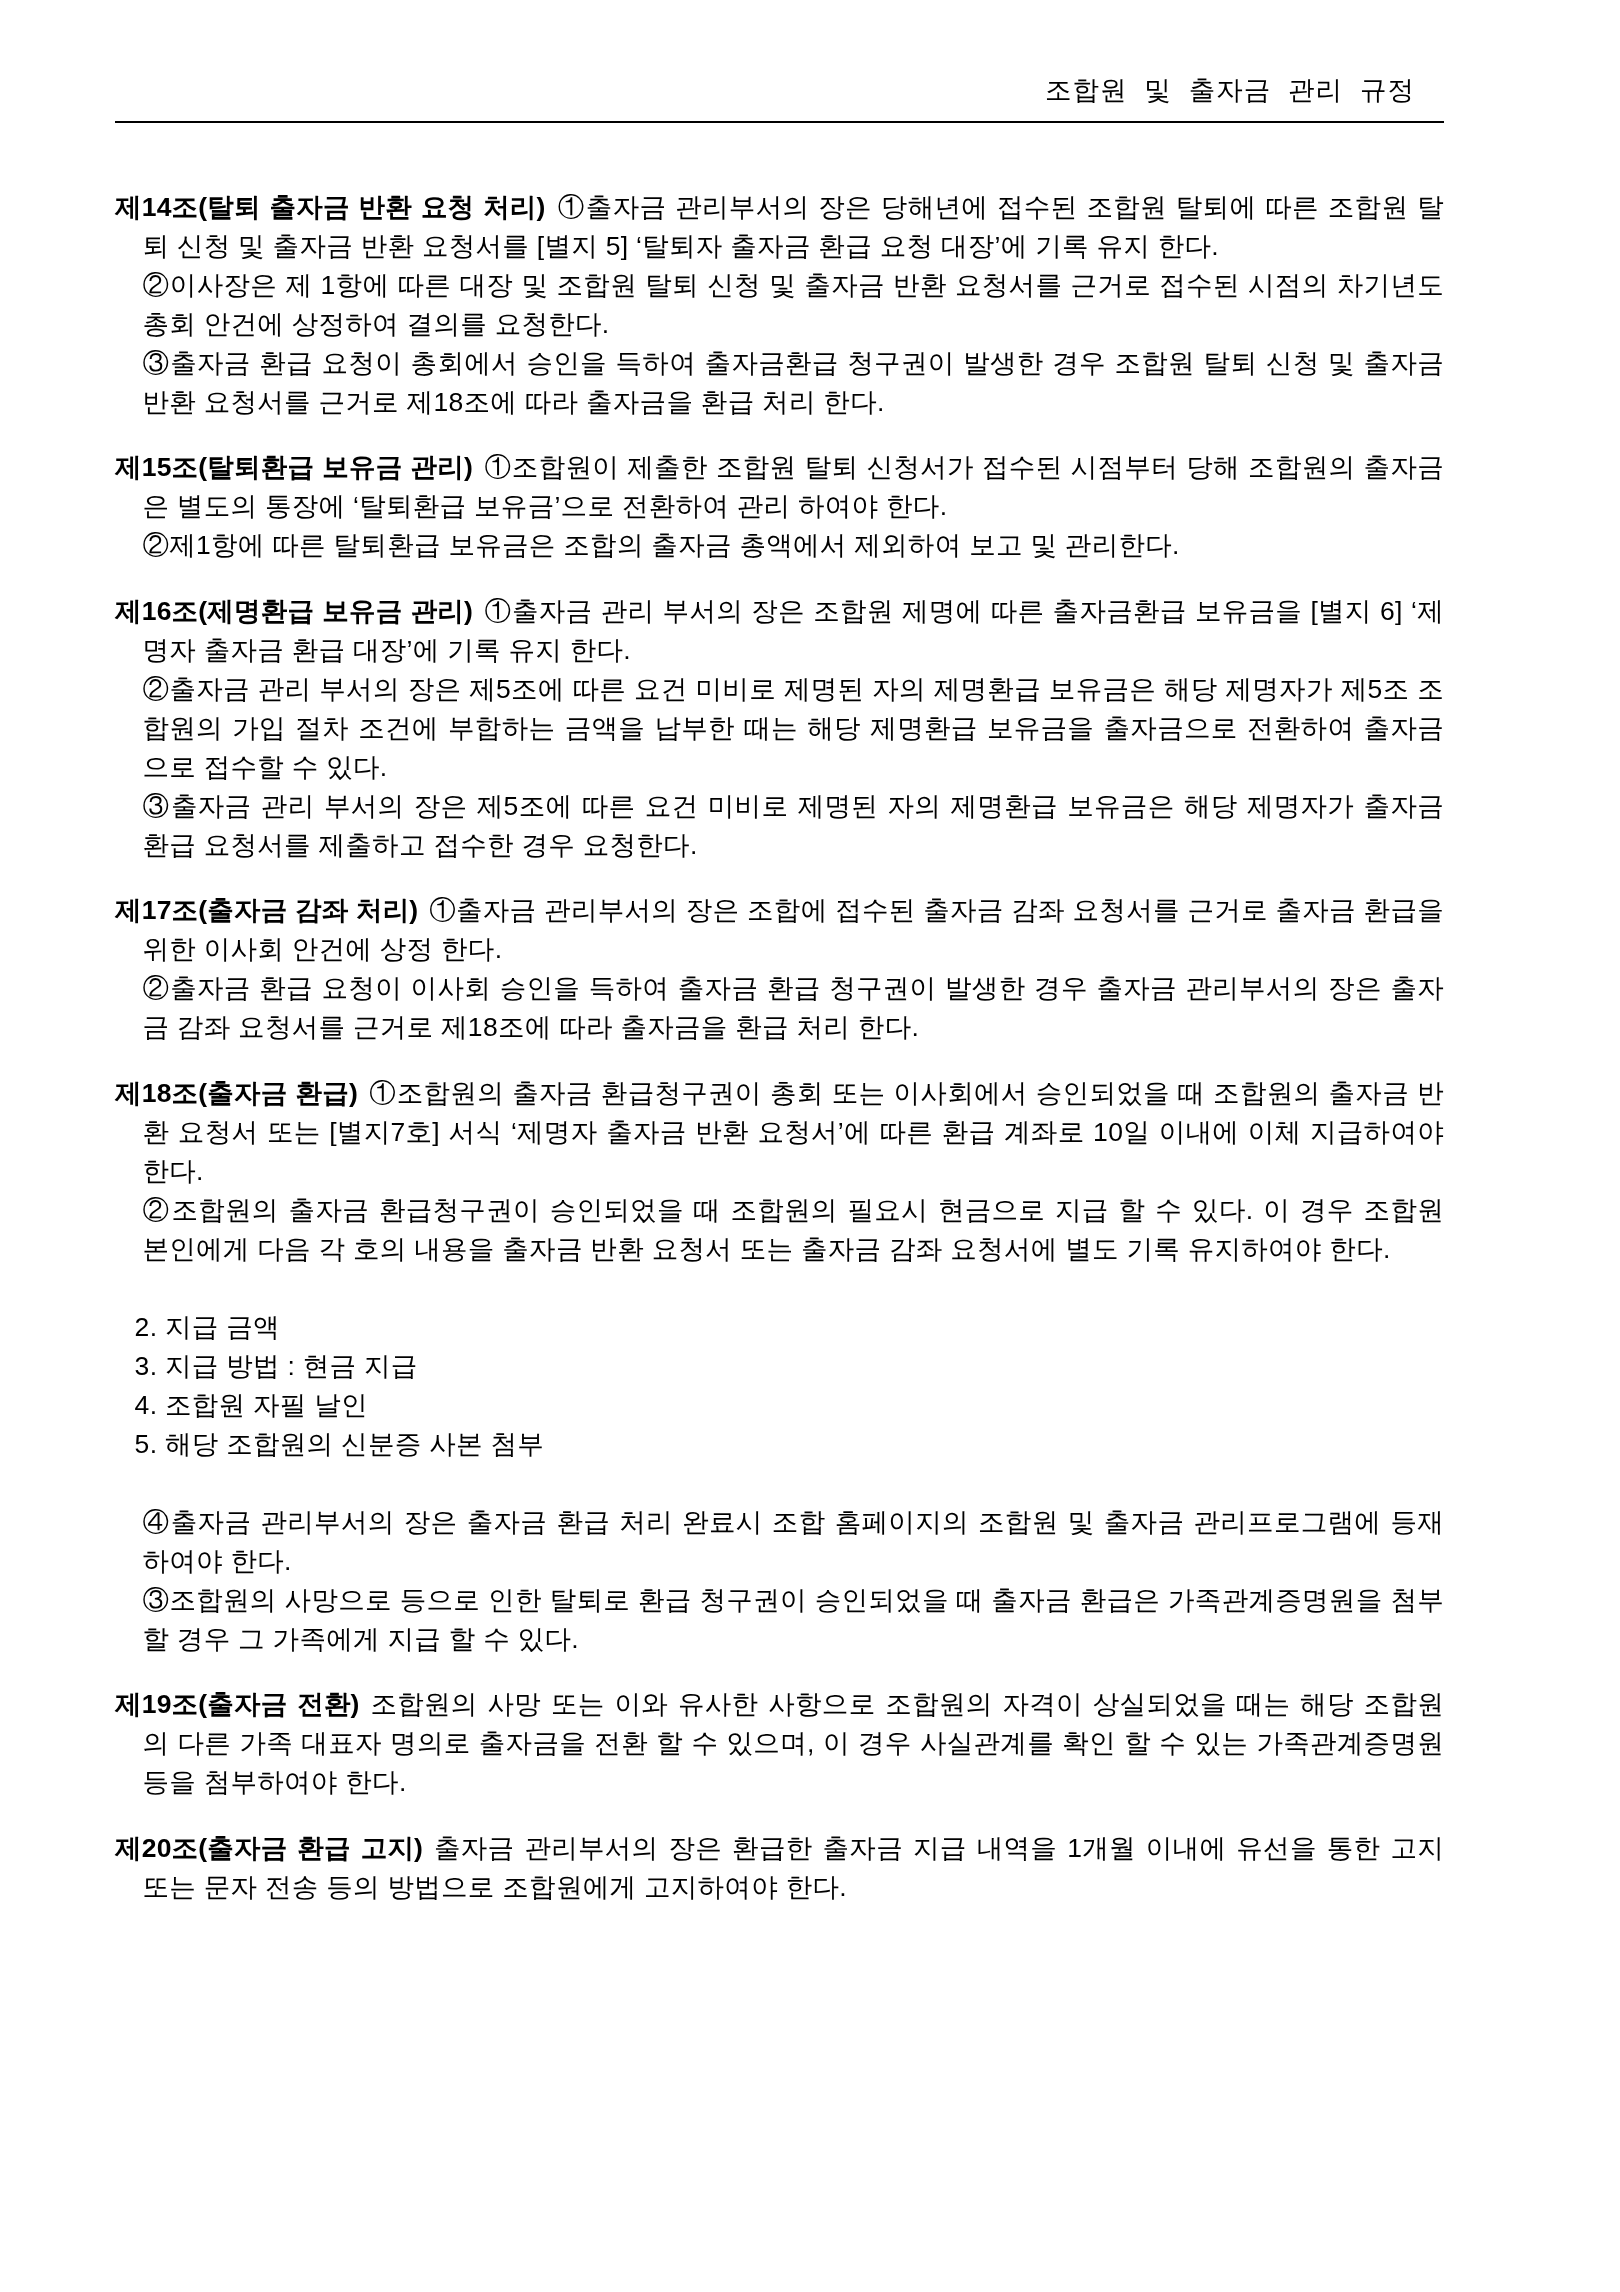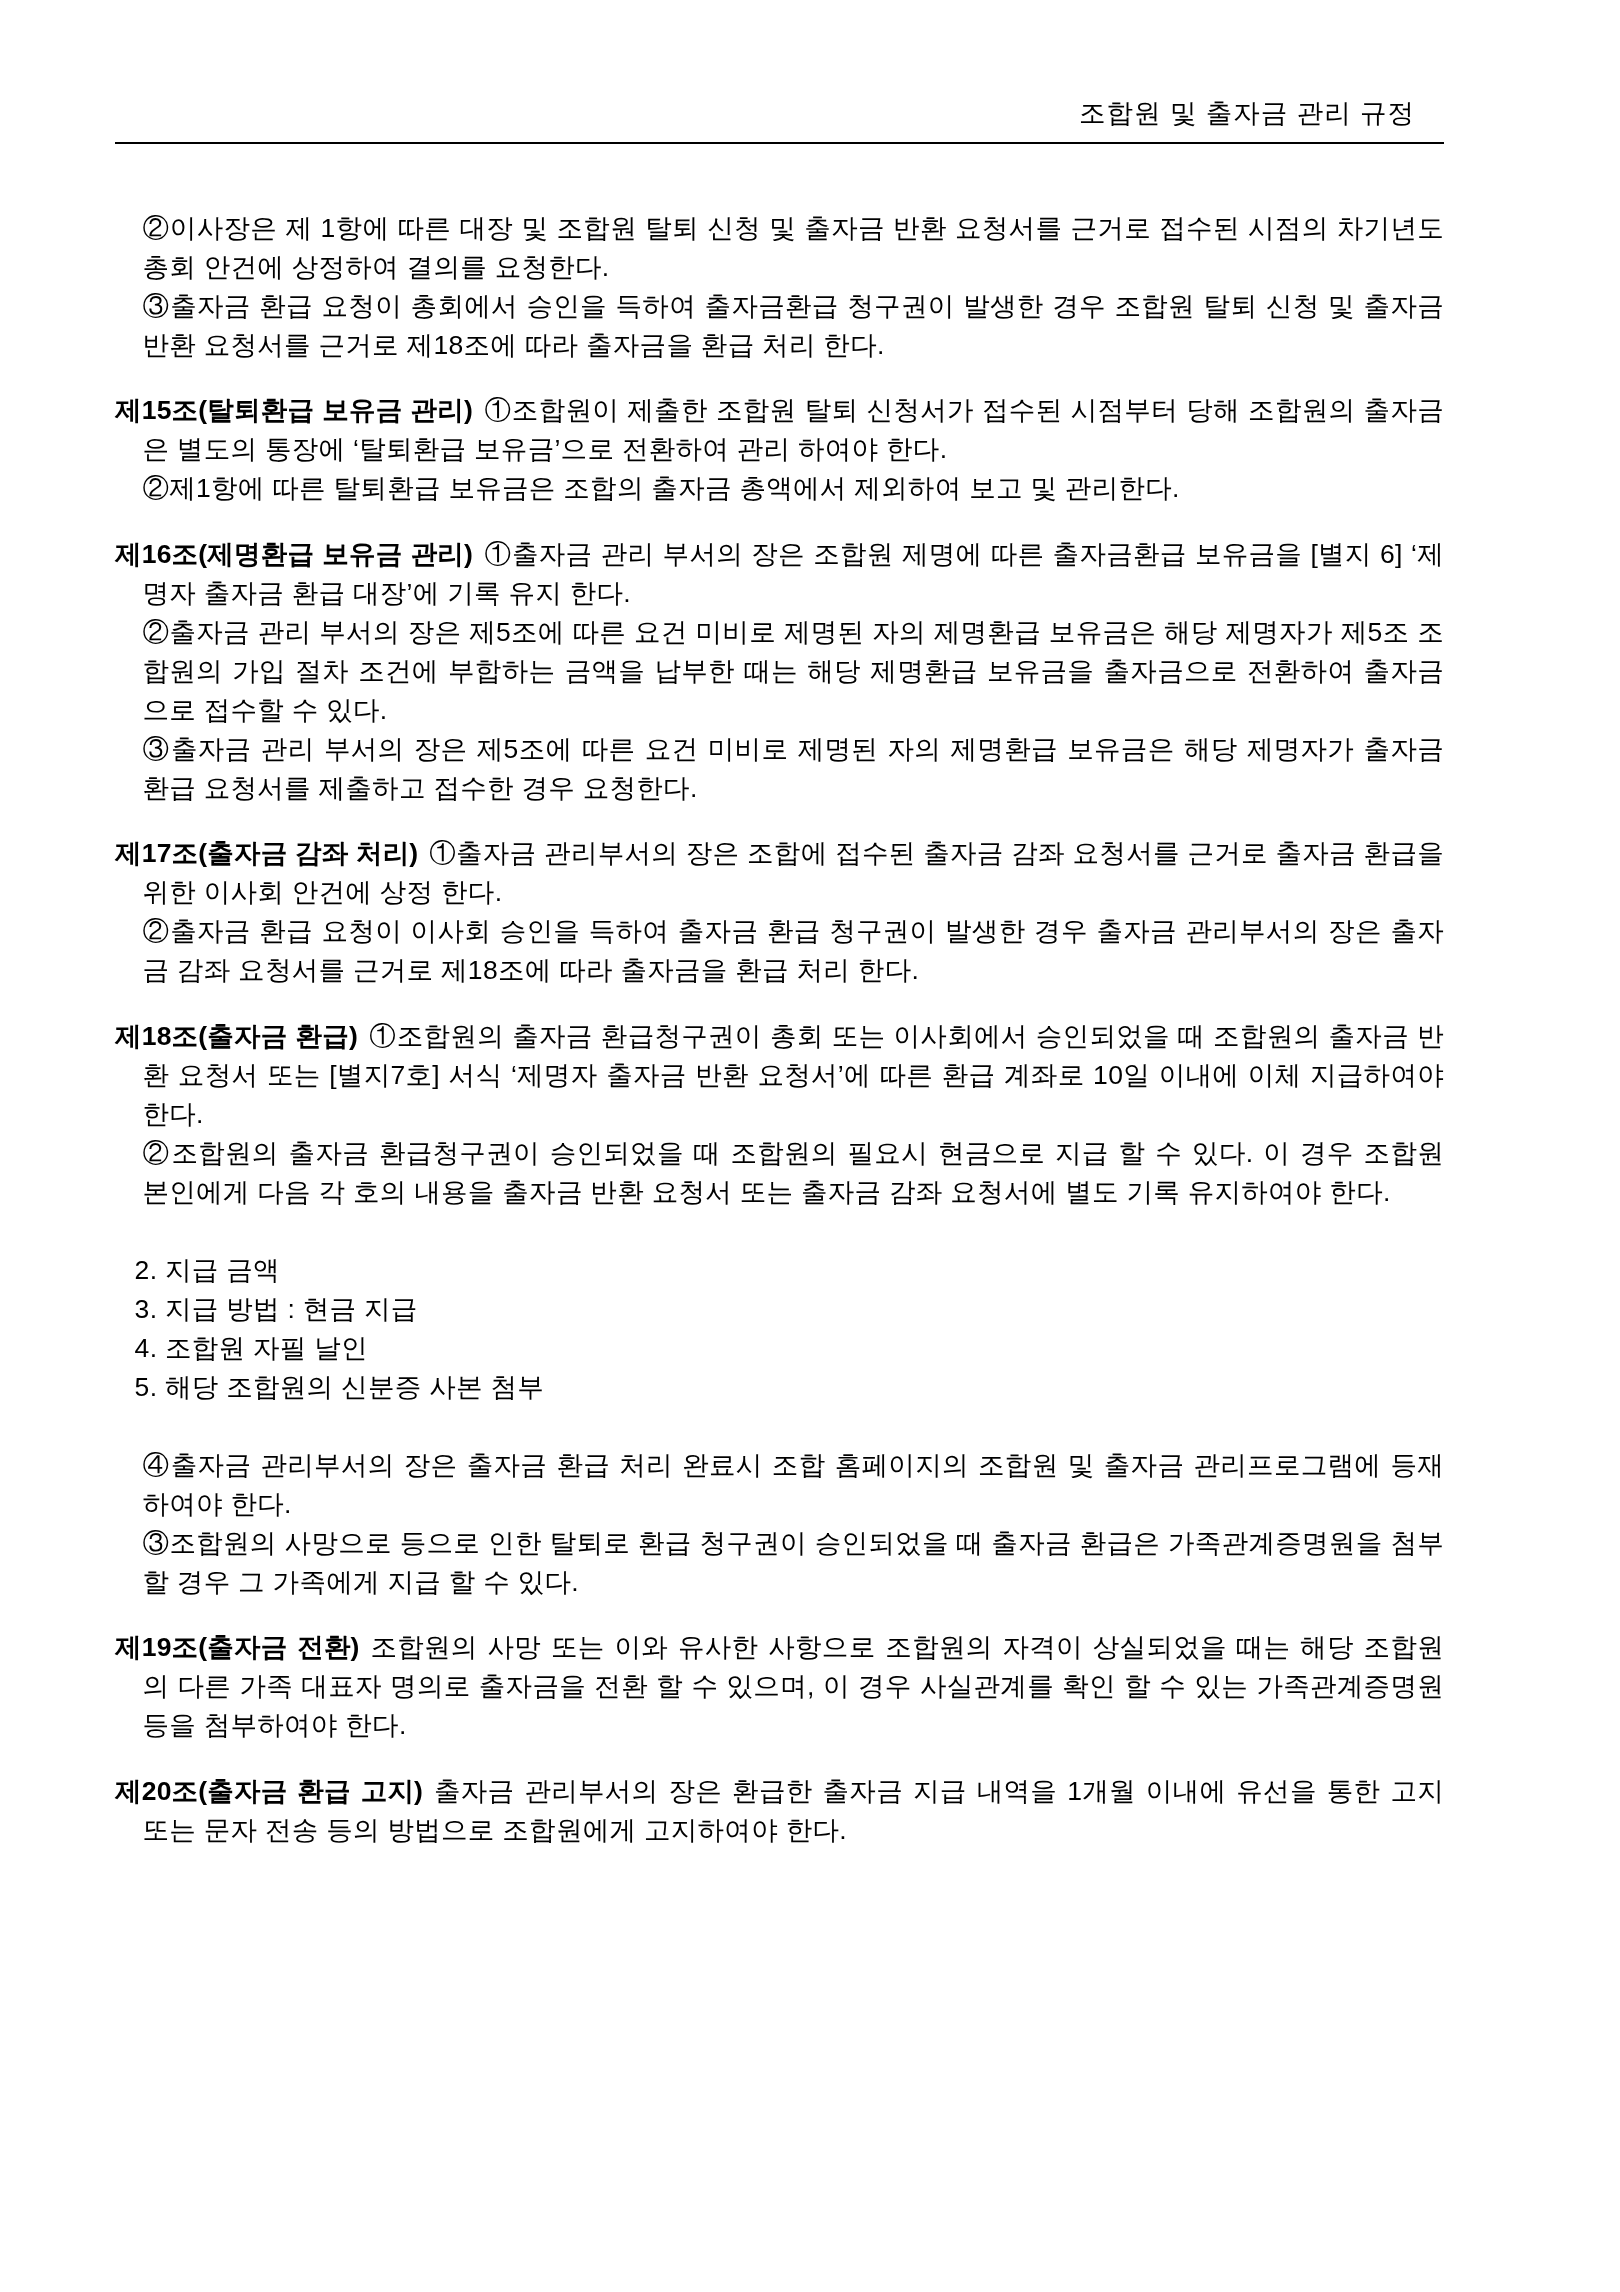--- a/index.html
+++ b/index.html
@@ -11,21 +11,21 @@
     font-family: "Liberation Sans", sans-serif;
     color: #000000;
     overflow: hidden;
   }
   .content {
     position: absolute;
     left: 115px;
     top: 0;
     width: 1329px;
   }
-  .header { padding-top: 97px; }
+  .header { padding-top: 76px; font-family: Liberation Mono, monospace; }
   .header-title {
     text-align: right;
     padding-right: 29px;
     font-size: 26.5px;
     letter-spacing: 1px;
     line-height: 33px;
   }
   .header-rule {
     margin-top: 11.8px;
     border: 0;
@@ -55,20 +55,21 @@
   <div class="content">
 
     <div class="header">
       <div class="header-title">조합원 및 출자금 관리 규정</div>
       <div class="header-rule"></div>
     </div>
 
     <div class="doc-body">
 
       <section class="article">
+        <p class="lead"><span class="heading">제14조(탈퇴 출자금 반환 요청 처리)</span><span>①출자금 관리부서의 장은 당해년에 접수된 조합원 탈퇴에 따른 조합원 탈퇴 신청 및 출자금 반환 요청서를 [별지 5] ‘탈퇴자 출자금 환급 요청 대장’에 기록 유지 한다.</span></p>
         <p class="clause">②이사장은 제 1항에 따른 대장 및 조합원 탈퇴 신청 및 출자금 반환 요청서를 근거로 접수된 시점의 차기년도 총회 안건에 상정하여 결의를 요청한다.</p>
         <p class="clause">③출자금 환급 요청이 총회에서 승인을 득하여 출자금환급 청구권이 발생한 경우 조합원 탈퇴 신청 및 출자금 반환 요청서를 근거로 제18조에 따라 출자금을 환급 처리 한다.</p>
       </section>
 
       <section class="article">
         <p class="lead"><span class="heading">제15조(탈퇴환급 보유금 관리)</span><span>①조합원이 제출한 조합원 탈퇴 신청서가 접수된 시점부터 당해 조합원의 출자금은 별도의 통장에 ‘탈퇴환급 보유금’으로 전환하여 관리 하여야 한다.</span></p>
         <p class="clause">②제1항에 따른 탈퇴환급 보유금은 조합의 출자금 총액에서 제외하여 보고 및 관리한다.</p>
       </section>
 
       <section class="article">

